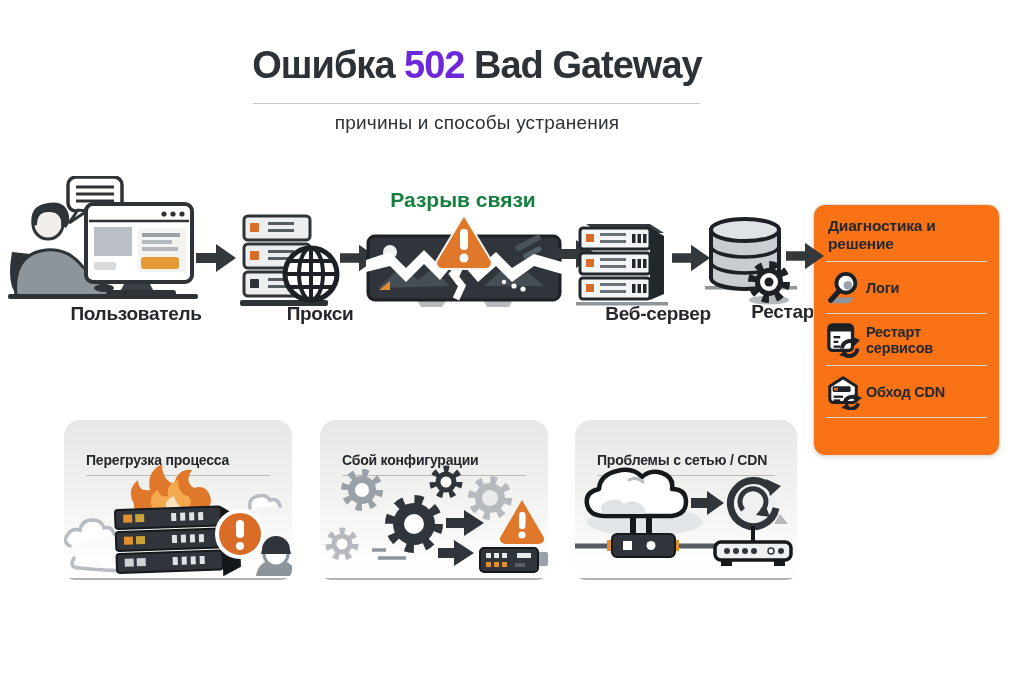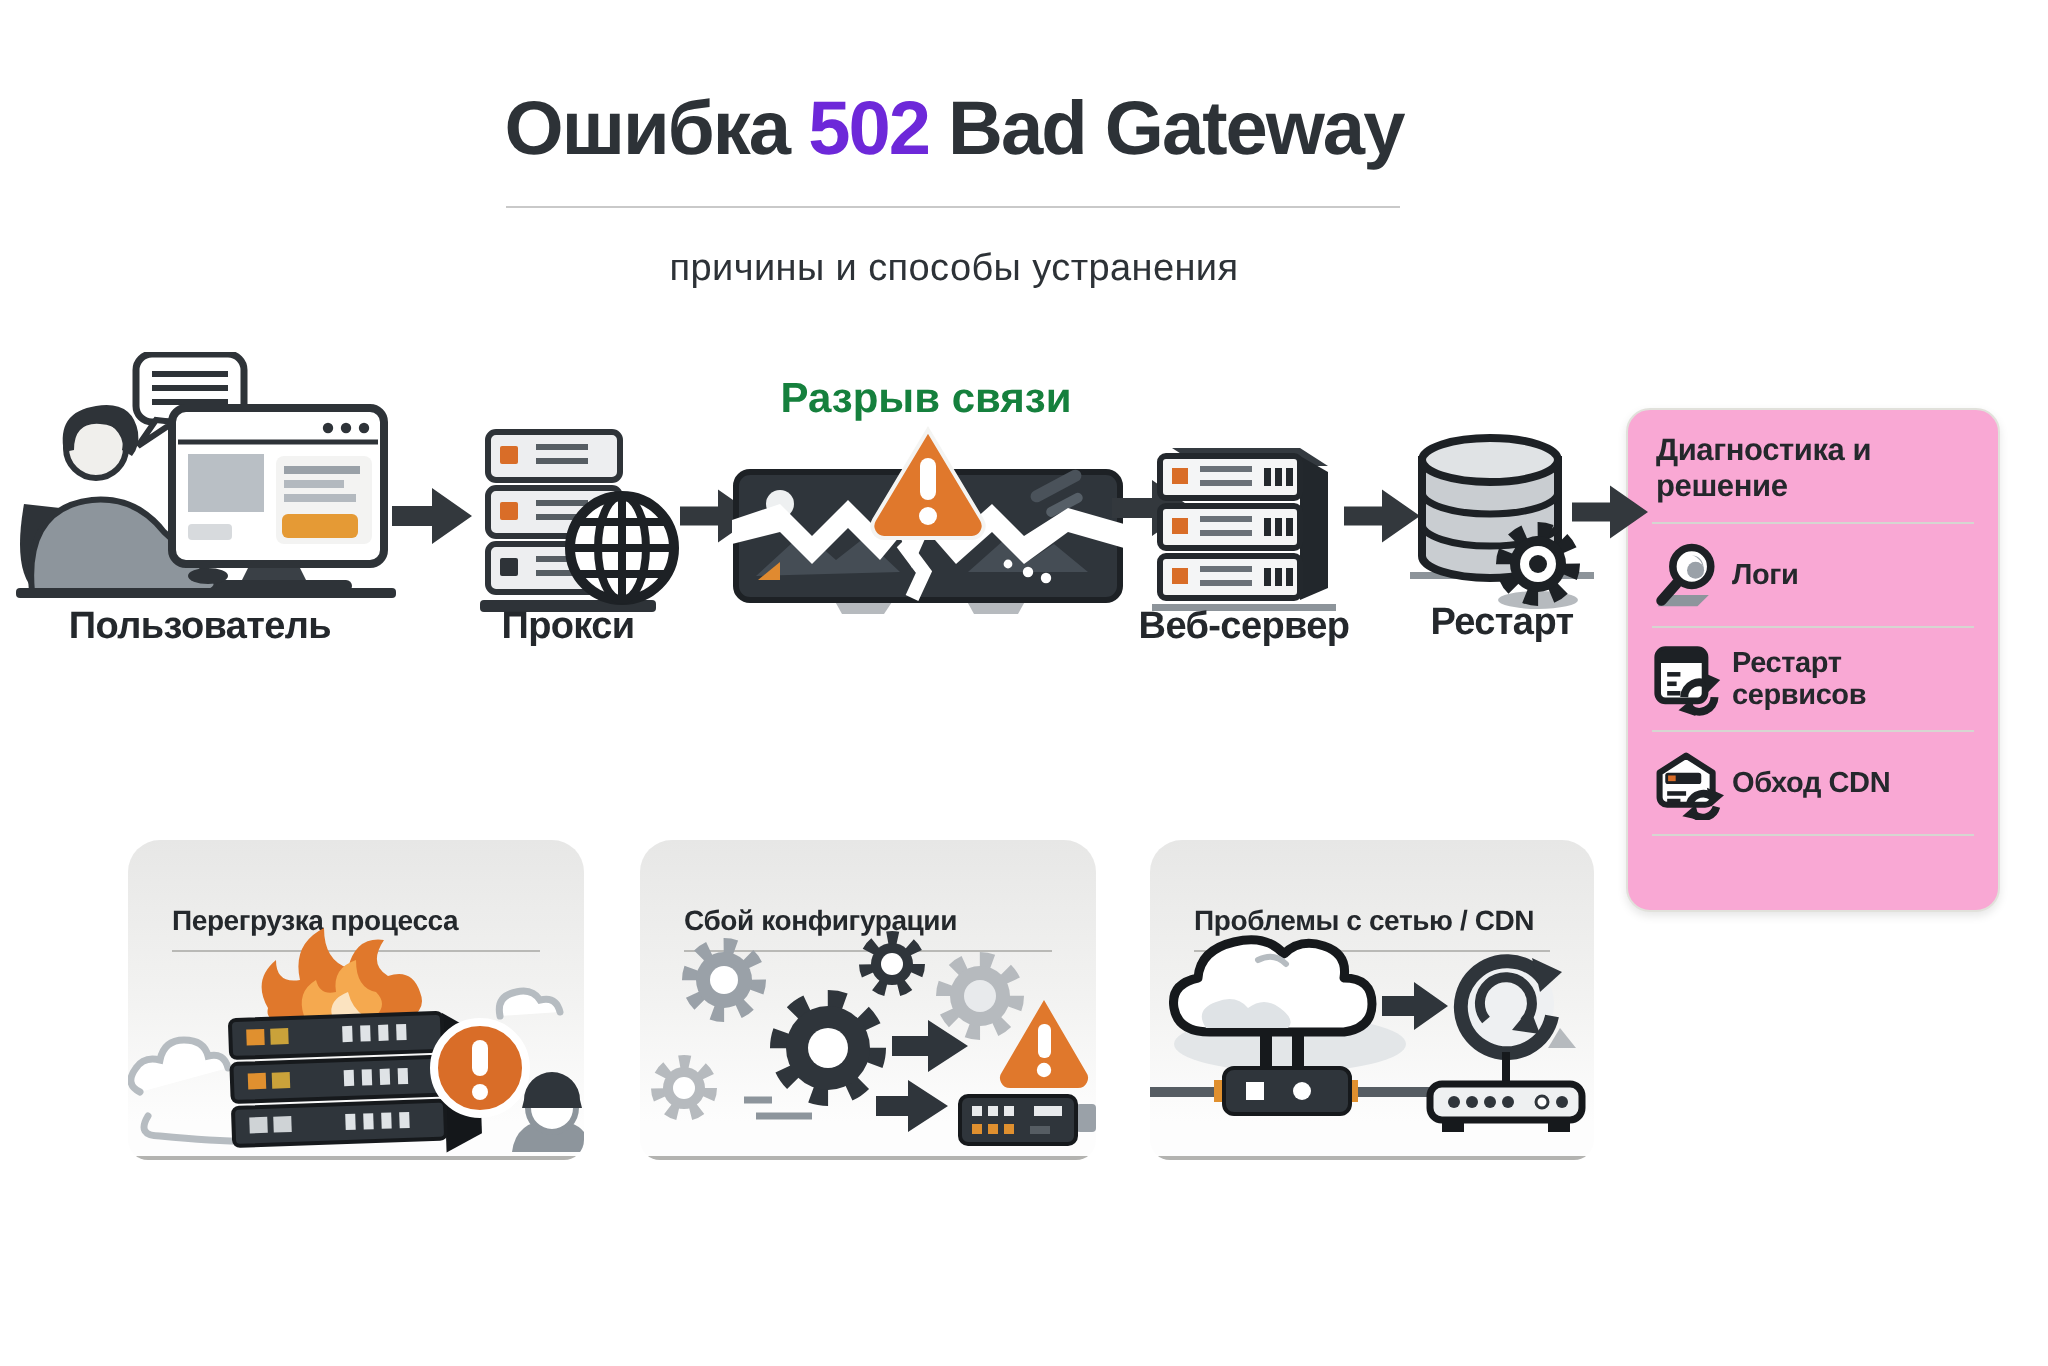--- a/index.html
+++ b/index.html
@@ -6,28 +6,28 @@
   #canvas{
     position:relative;width:1024px;height:683px;background:#ffffff;overflow:hidden;
     font-family:"Liberation Sans",sans-serif;color:#2d3237;
   }
   .abs{position:absolute;}
   
   .title-wrap{left:0;top:44px;width:954px;text-align:center;}
   .title{font-size:38px;font-weight:bold;letter-spacing:-1px;color:#2d3237;}
   .title .accent{color:#6d28d9;}
   .title-divider{left:253px;top:103px;width:447px;height:1px;background:#c9c9c9;}
-  .subtitle-wrap{left:0;top:112px;width:954px;text-align:center;margin-top:12px;}
+  .subtitle-wrap{left:0;top:112px;width:954px;text-align:center;}
   .subtitle{font-size:19px;font-weight:500;color:#2d3237;letter-spacing:.2px;}
   
-  .flow-label{font-size:19px;font-weight:bold;color:#24282c;letter-spacing:-.3px;transform:translateX(-50%);white-space:nowrap;}
+  .flow-label{font-size:19px;font-weight:bold;color:#24282c;letter-spacing:-.3px;transform:translateX(-50%);white-space:nowrap;margin-left:36px;}
   .break-label{font-size:21px;font-weight:bold;color:#15803d;transform:translateX(-50%);white-space:nowrap;}
   
   .panel{
-    left:813px;top:204px;width:187px;height:252px;background:#f9a8d4;
+    left:813px;top:204px;width:187px;height:252px;background:#f97316;
     border:1px solid #e1e1db;border-radius:12px;box-shadow:0 2px 5px rgba(0,0,0,.10);
     box-sizing:border-box;padding:10px 12px 4px 12px;
   }
   .panel-title{font-size:15.5px;font-weight:bold;color:#24282c;padding:2px 0 8px 2px;border-bottom:1px solid #d6d6d1;letter-spacing:-.2px;}
   .panel-row{display:flex;align-items:center;gap:4px;height:51px;border-bottom:1px solid #d6d6d1;}
   .panel-row:last-child{border-bottom:1px solid #d6d6d1;}
   .panel-row .plabel{font-size:14.5px;font-weight:bold;color:#24282c;letter-spacing:-.2px;}
   .picon{width:36px;height:36px;flex:0 0 36px;}
   
   .card{

